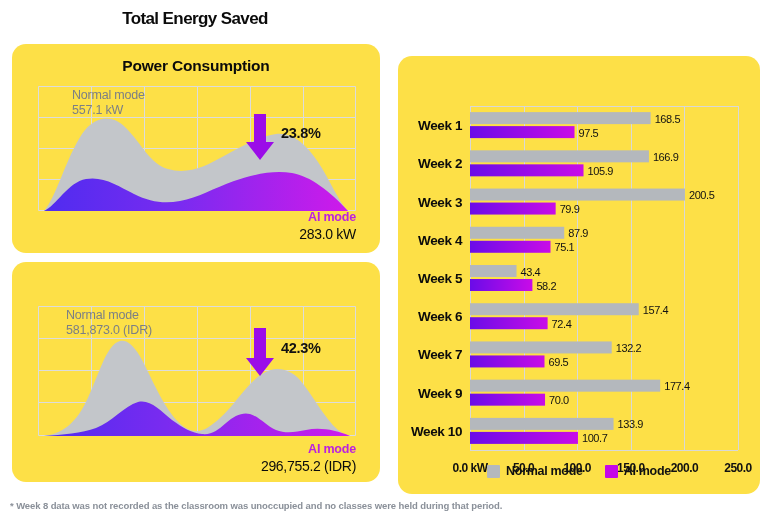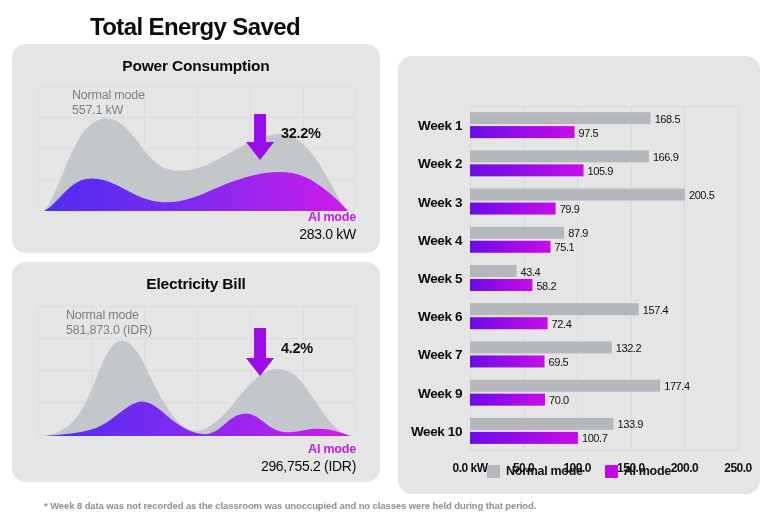--- a/index.html
+++ b/index.html
@@ -12,29 +12,29 @@
     position:relative;
   }
   .stage{position:absolute;inset:0;}
 
   
   .col-left{position:absolute;left:0;top:0;width:390px;height:519px;}
   .col-right{position:absolute;left:390px;top:0;width:378px;height:519px;}
 
   
   .h-main{
-    font-size:24px;font-weight:700;letter-spacing:-0.6px;
+    font-size:17px;font-weight:700;letter-spacing:-0.6px;
     text-align:center;color:#0b0b0b;
     line-height:30px;
-    padding-top:12px;
+    padding-top:4px;
   }
 
   
   .card{
-    background:#e5e5e5;
+    background:#fde047;
     border-radius:14px;
     position:absolute;
   }
   .card-pc{left:12px;top:44px;width:368px;height:209px;}
   .card-eb{left:12px;top:262px;width:368px;height:220px;}
   .card-wk{left:8px;top:56px;width:362px;height:438px;}
 
   .card-title{
     text-align:center;
     font-size:15.5px;font-weight:700;letter-spacing:-0.2px;
@@ -78,21 +78,20 @@
   }
   .legend-item{display:flex;align-items:center;gap:6px;}
   .legend-sw{width:13px;height:13px;display:block;border-radius:1px;}
   .legend-txt{font-size:12.5px;font-weight:600;color:#111;letter-spacing:-0.3px;}
 
   
   .footnote{
     position:absolute;left:10px;bottom:8px;
     font-size:9.5px;color:#8a9099;letter-spacing:-0.1px;
     font-weight:600;
-    margin-left:34px;
   }
 </style>
 </head>
 <body>
 
 <div class="stage">
 
   <div class="col-left">
 
     <div class="h-main">Total Energy Saved</div>
@@ -142,29 +141,28 @@
                C 216,88 236,84 254,87
                C 272,90 292,105 310,125 Z"></path>
 
           <g>
             <path d="M216,28 L228,28 L228,56 L236,56 L222,74 L208,56 L216,56 Z" fill="#9b0ce8"></path>
           </g>
         </svg>
 
         <div class="lbl-normal" style="left:34px;top:2px;">Normal mode
 557.1 kW</div>
-        <div class="lbl-pct" style="left:243px;top:39px;">32.2%</div>
+        <div class="lbl-pct" style="left:243px;top:39px;">23.8%</div>
       </div>
 
       <div class="lbl-ai-name" style="right:24px;top:166px;">AI mode</div>
       <div class="lbl-ai-val" style="right:24px;top:182px;">283.0 kW</div>
     </div>
 
     <div class="card card-eb">
-      <div class="card-title">Electricity Bill</div>
 
       <div class="areawrap" style="position:absolute;left:26px;top:44px;">
         <svg width="318" height="130" viewBox="0 0 318 130">
           <defs>
             <linearGradient id="gradAI2" x1="0" y1="0" x2="1" y2="0">
               <stop offset="0%" stop-color="#4f2cf0"></stop>
               <stop offset="40%" stop-color="#7a2bf0"></stop>
               <stop offset="100%" stop-color="#cf1aea"></stop>
             </linearGradient>
           </defs>
@@ -204,21 +202,21 @@
                C 222,111 228,120 238,124
                C 248,128 258,126 268,124
                C 282,121 298,124 312,130 Z"></path>
           <g>
             <path d="M216,22 L228,22 L228,52 L236,52 L222,70 L208,52 L216,52 Z" fill="#9b0ce8"></path>
           </g>
         </svg>
 
         <div class="lbl-normal" style="left:28px;top:2px;">Normal mode
 581,873.0 (IDR)</div>
-        <div class="lbl-pct" style="left:243px;top:34px;">4.2%</div>
+        <div class="lbl-pct" style="left:243px;top:34px;">42.3%</div>
       </div>
 
       <div class="lbl-ai-name" style="right:24px;top:180px;">AI mode</div>
       <div class="lbl-ai-val" style="right:24px;top:196px;margin-left:11px;">296,755.2 (IDR)</div>
     </div>
   </div>
 
   <div class="col-right">
 
 

